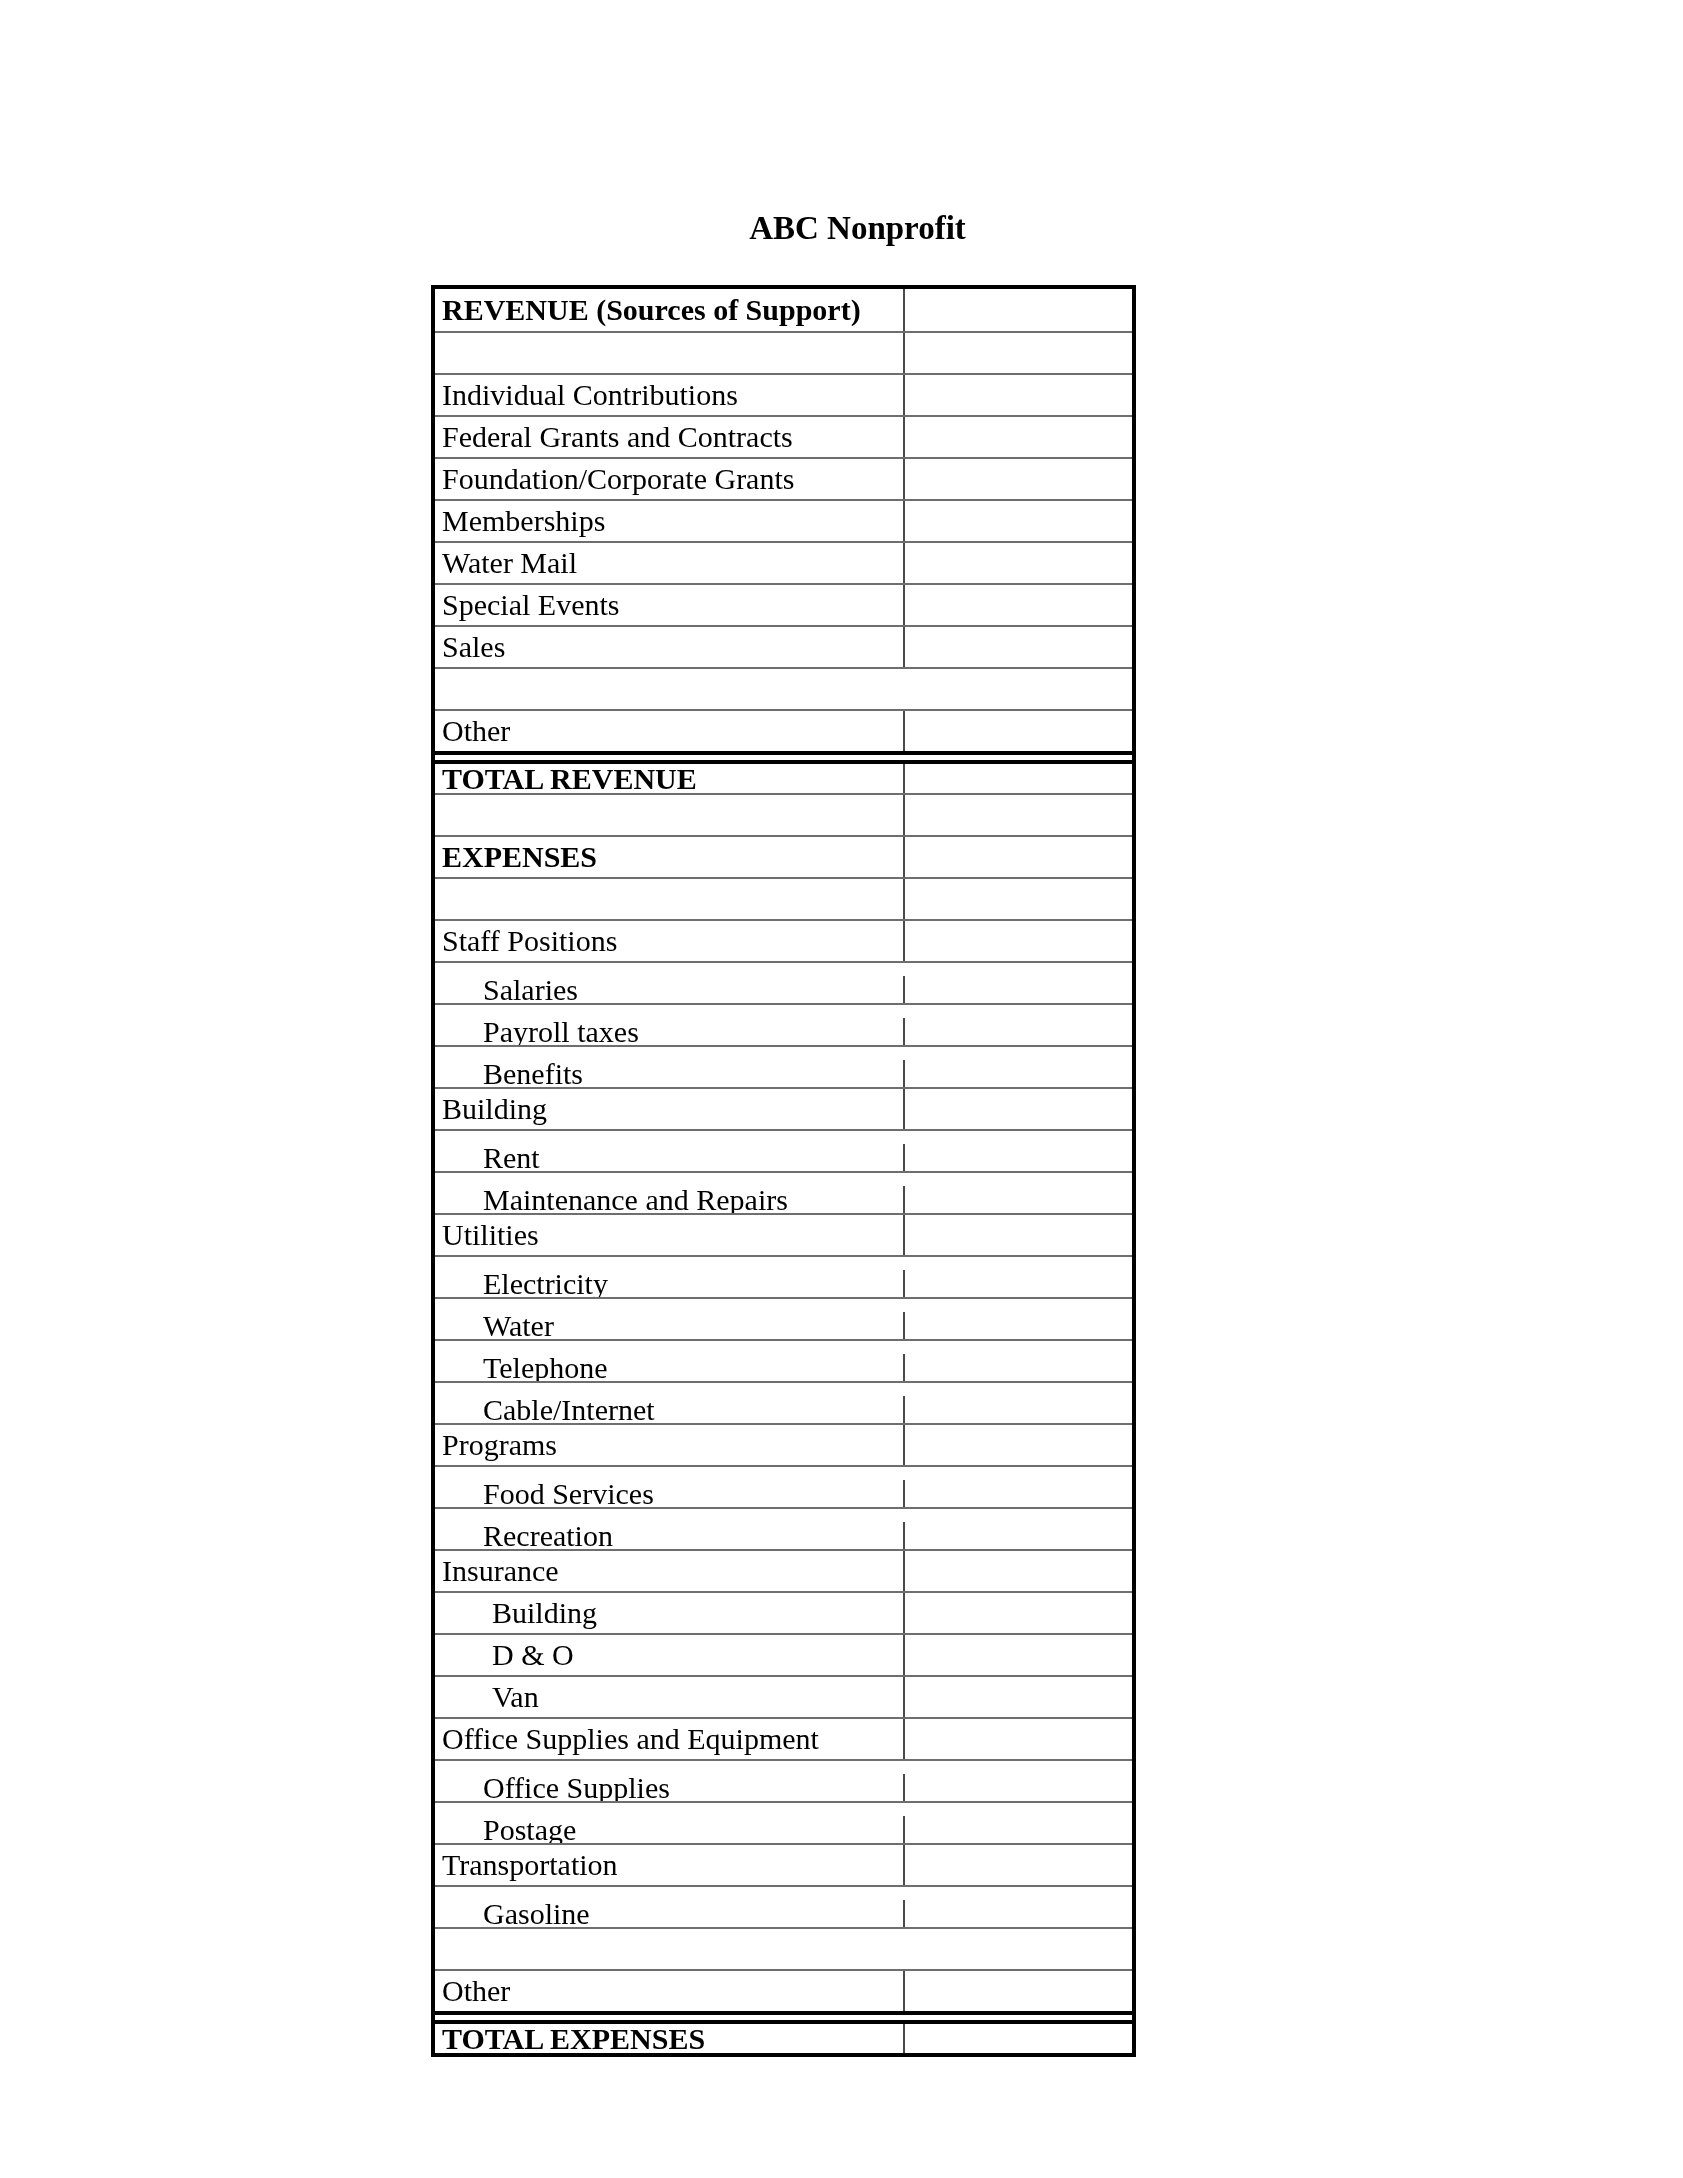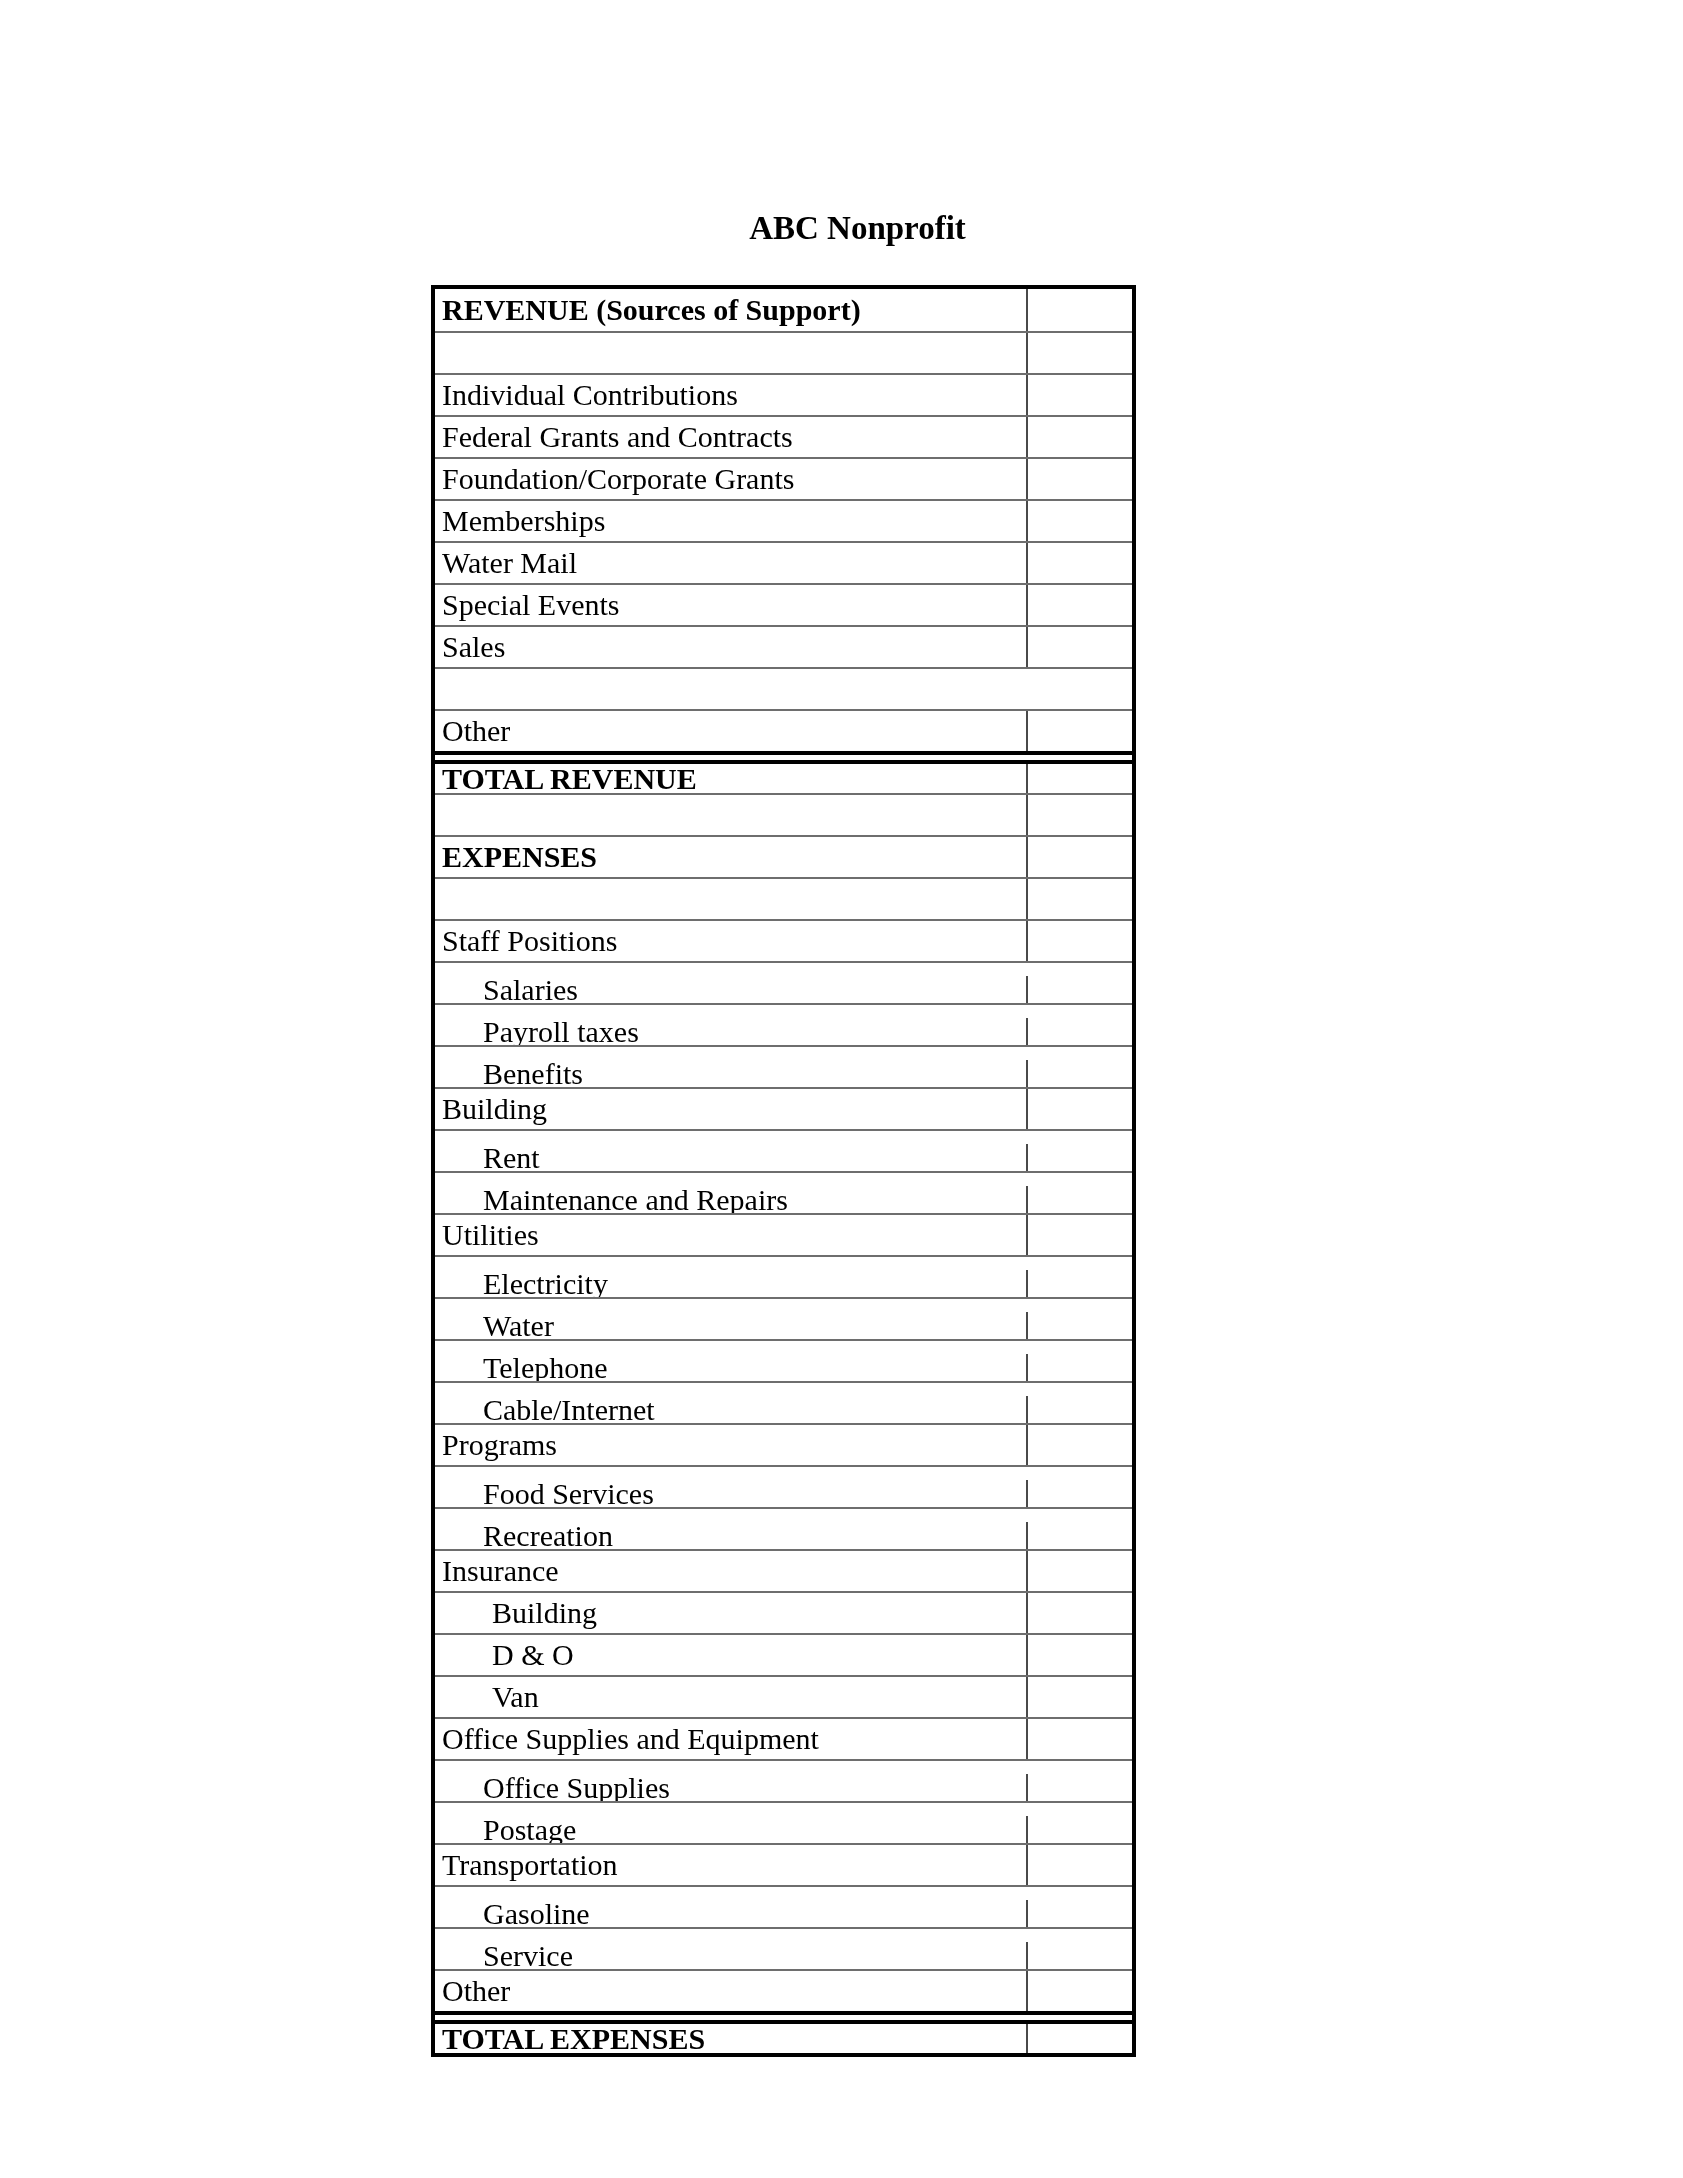--- a/index.html
+++ b/index.html
@@ -40,21 +40,21 @@
     height: 42px;
     box-sizing: border-box;
     border-top: 2px solid #6e6e6e;
   }
   .row:first-child { border-top: none; }
   .row.divider-above {
     border-top: 13px double #000000;
     gap: 40px;
   }
   .cell-label {
-    width: 593px;
+    width: 470px;
     box-sizing: border-box;
     border-right: 2px solid #4a4a4a;
     display: flex;
     align-items: center;
     padding-left: 7px;
     font-size: 30px;
     white-space: nowrap;
     overflow: hidden;
   }
   .cell-value { flex: 1; }
@@ -224,21 +224,20 @@
       </div>
       <div class="row">
         <div class="cell-label">Transportation</div>
         <div class="cell-value"></div>
       </div>
       <div class="row">
         <div class="cell-label indent-1">Gasoline</div>
         <div class="cell-value"></div>
       </div>
       <div class="row">
-        <div class="cell-label indent-1">Service</div>
         <div class="cell-value"></div>
       </div>
       <div class="row">
         <div class="cell-label">Other</div>
         <div class="cell-value"></div>
       </div>
       <div class="row divider-above">
         <div class="cell-label bold">TOTAL EXPENSES</div>
         <div class="cell-value"></div>
       </div>

